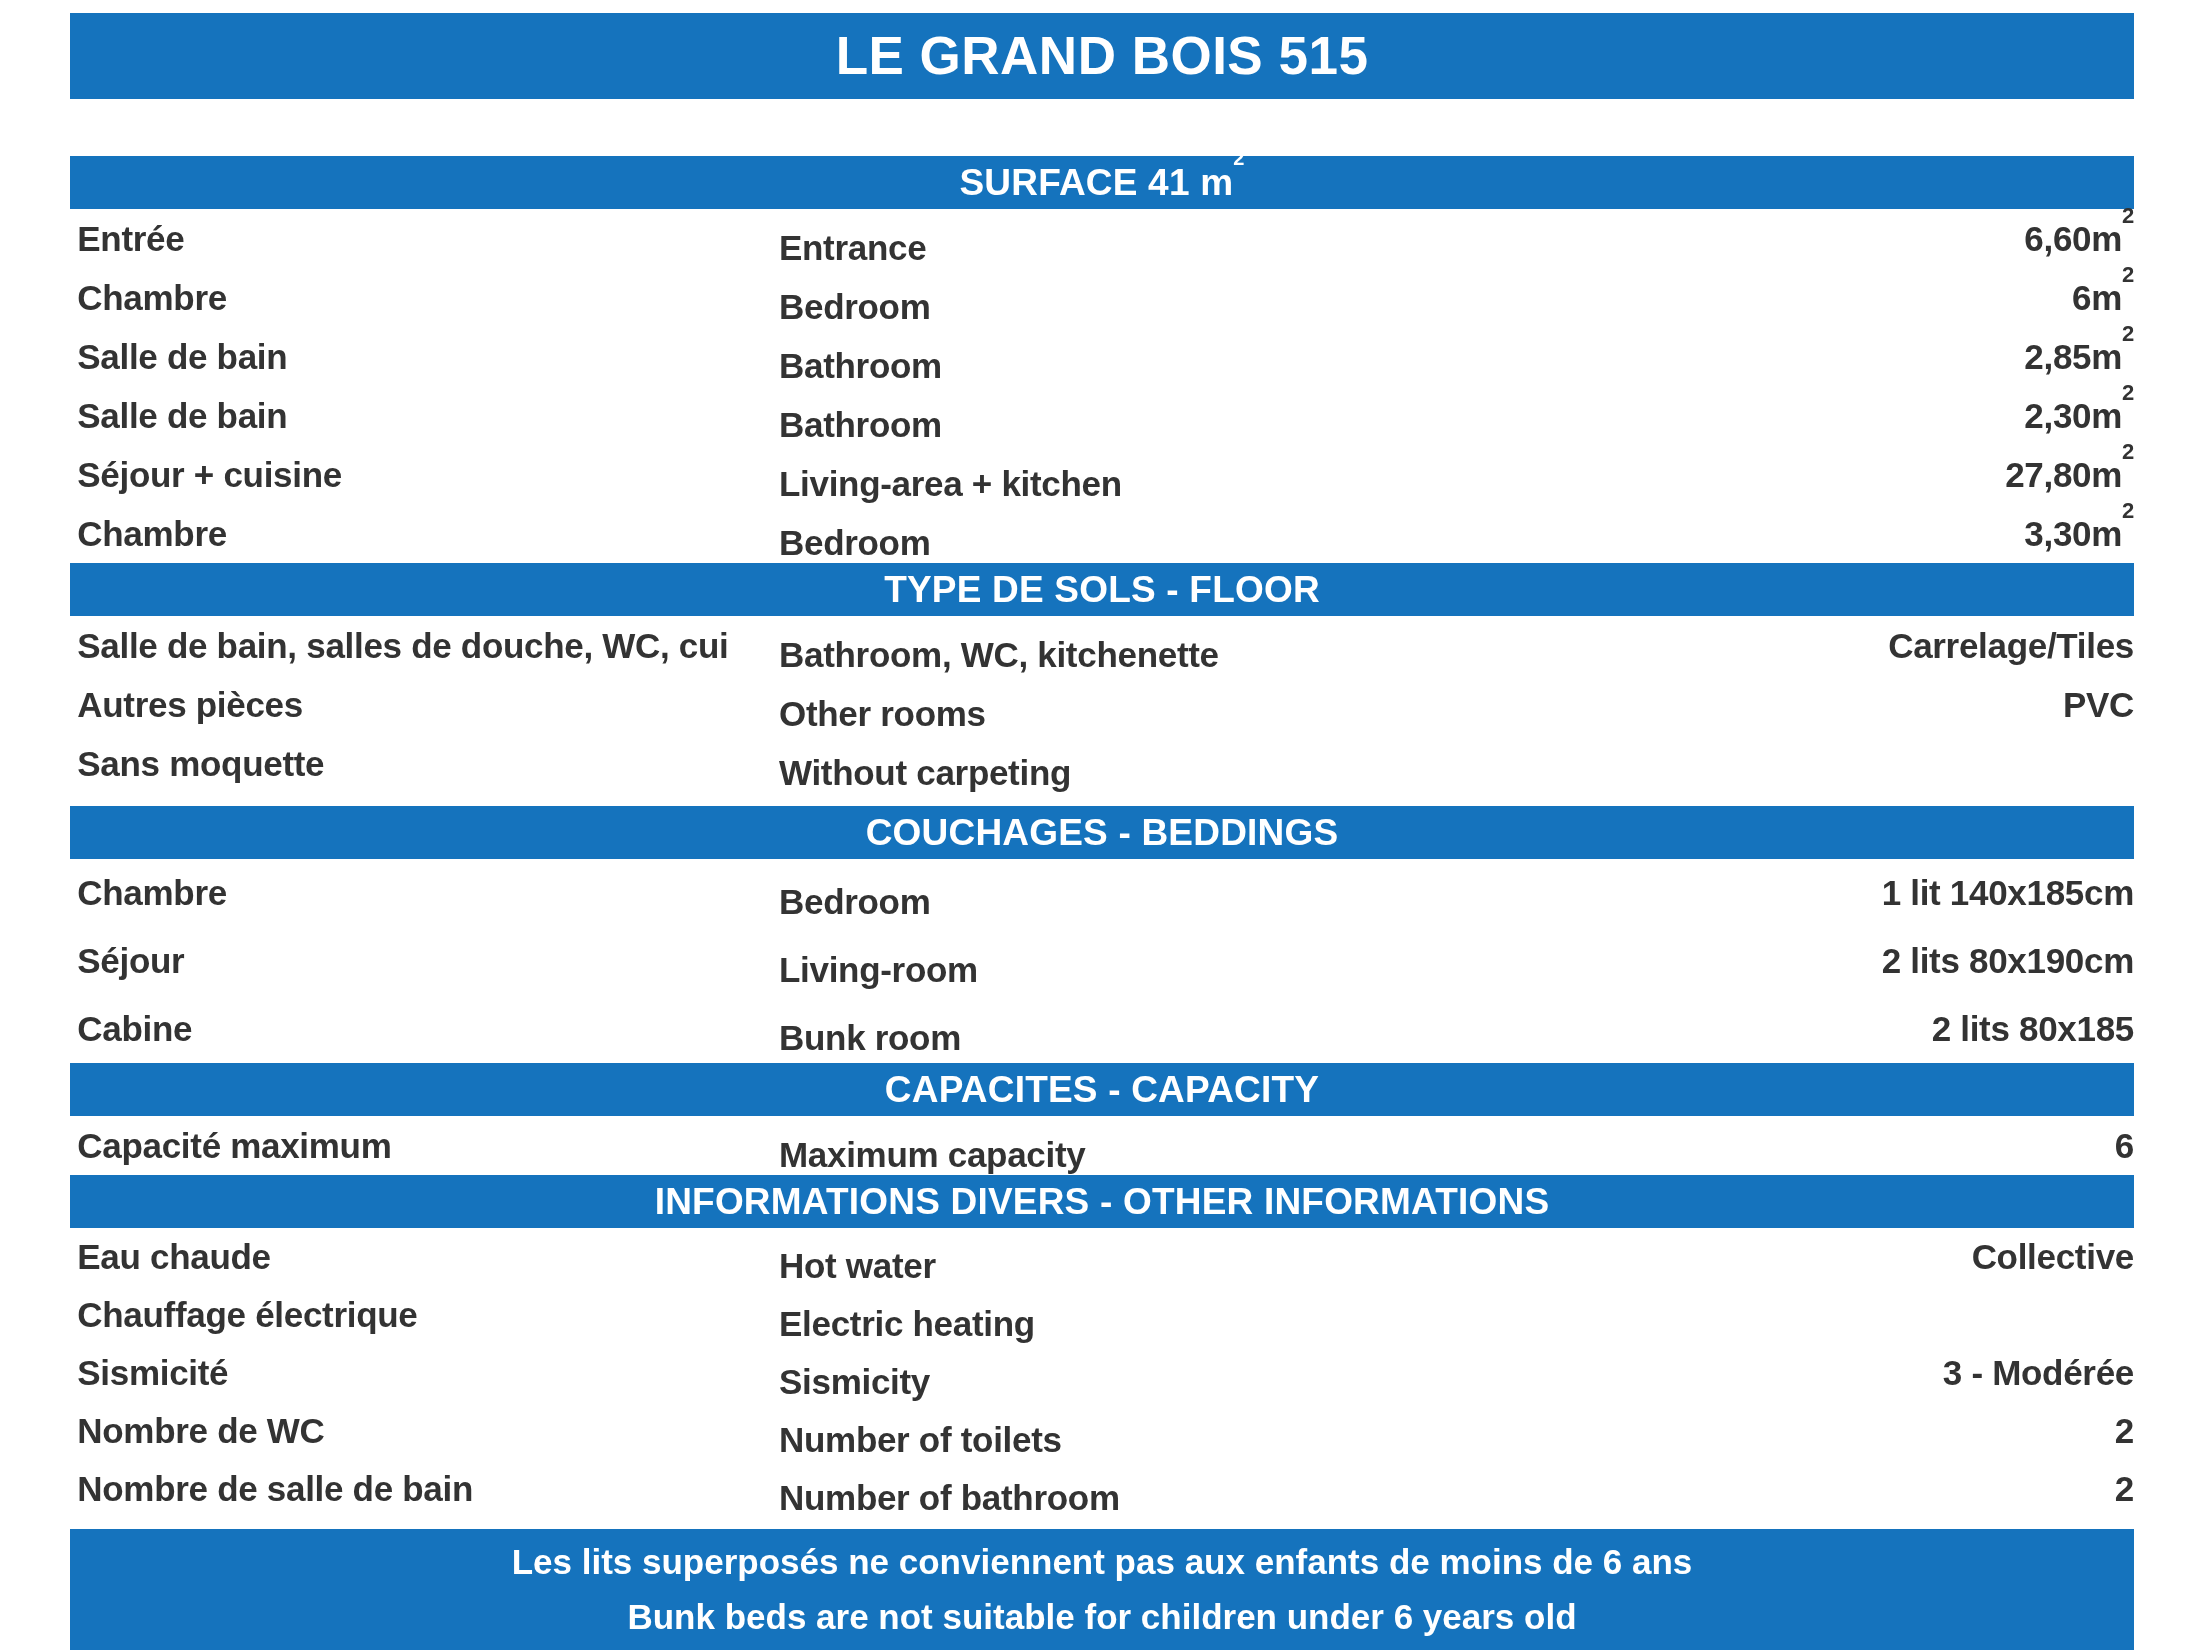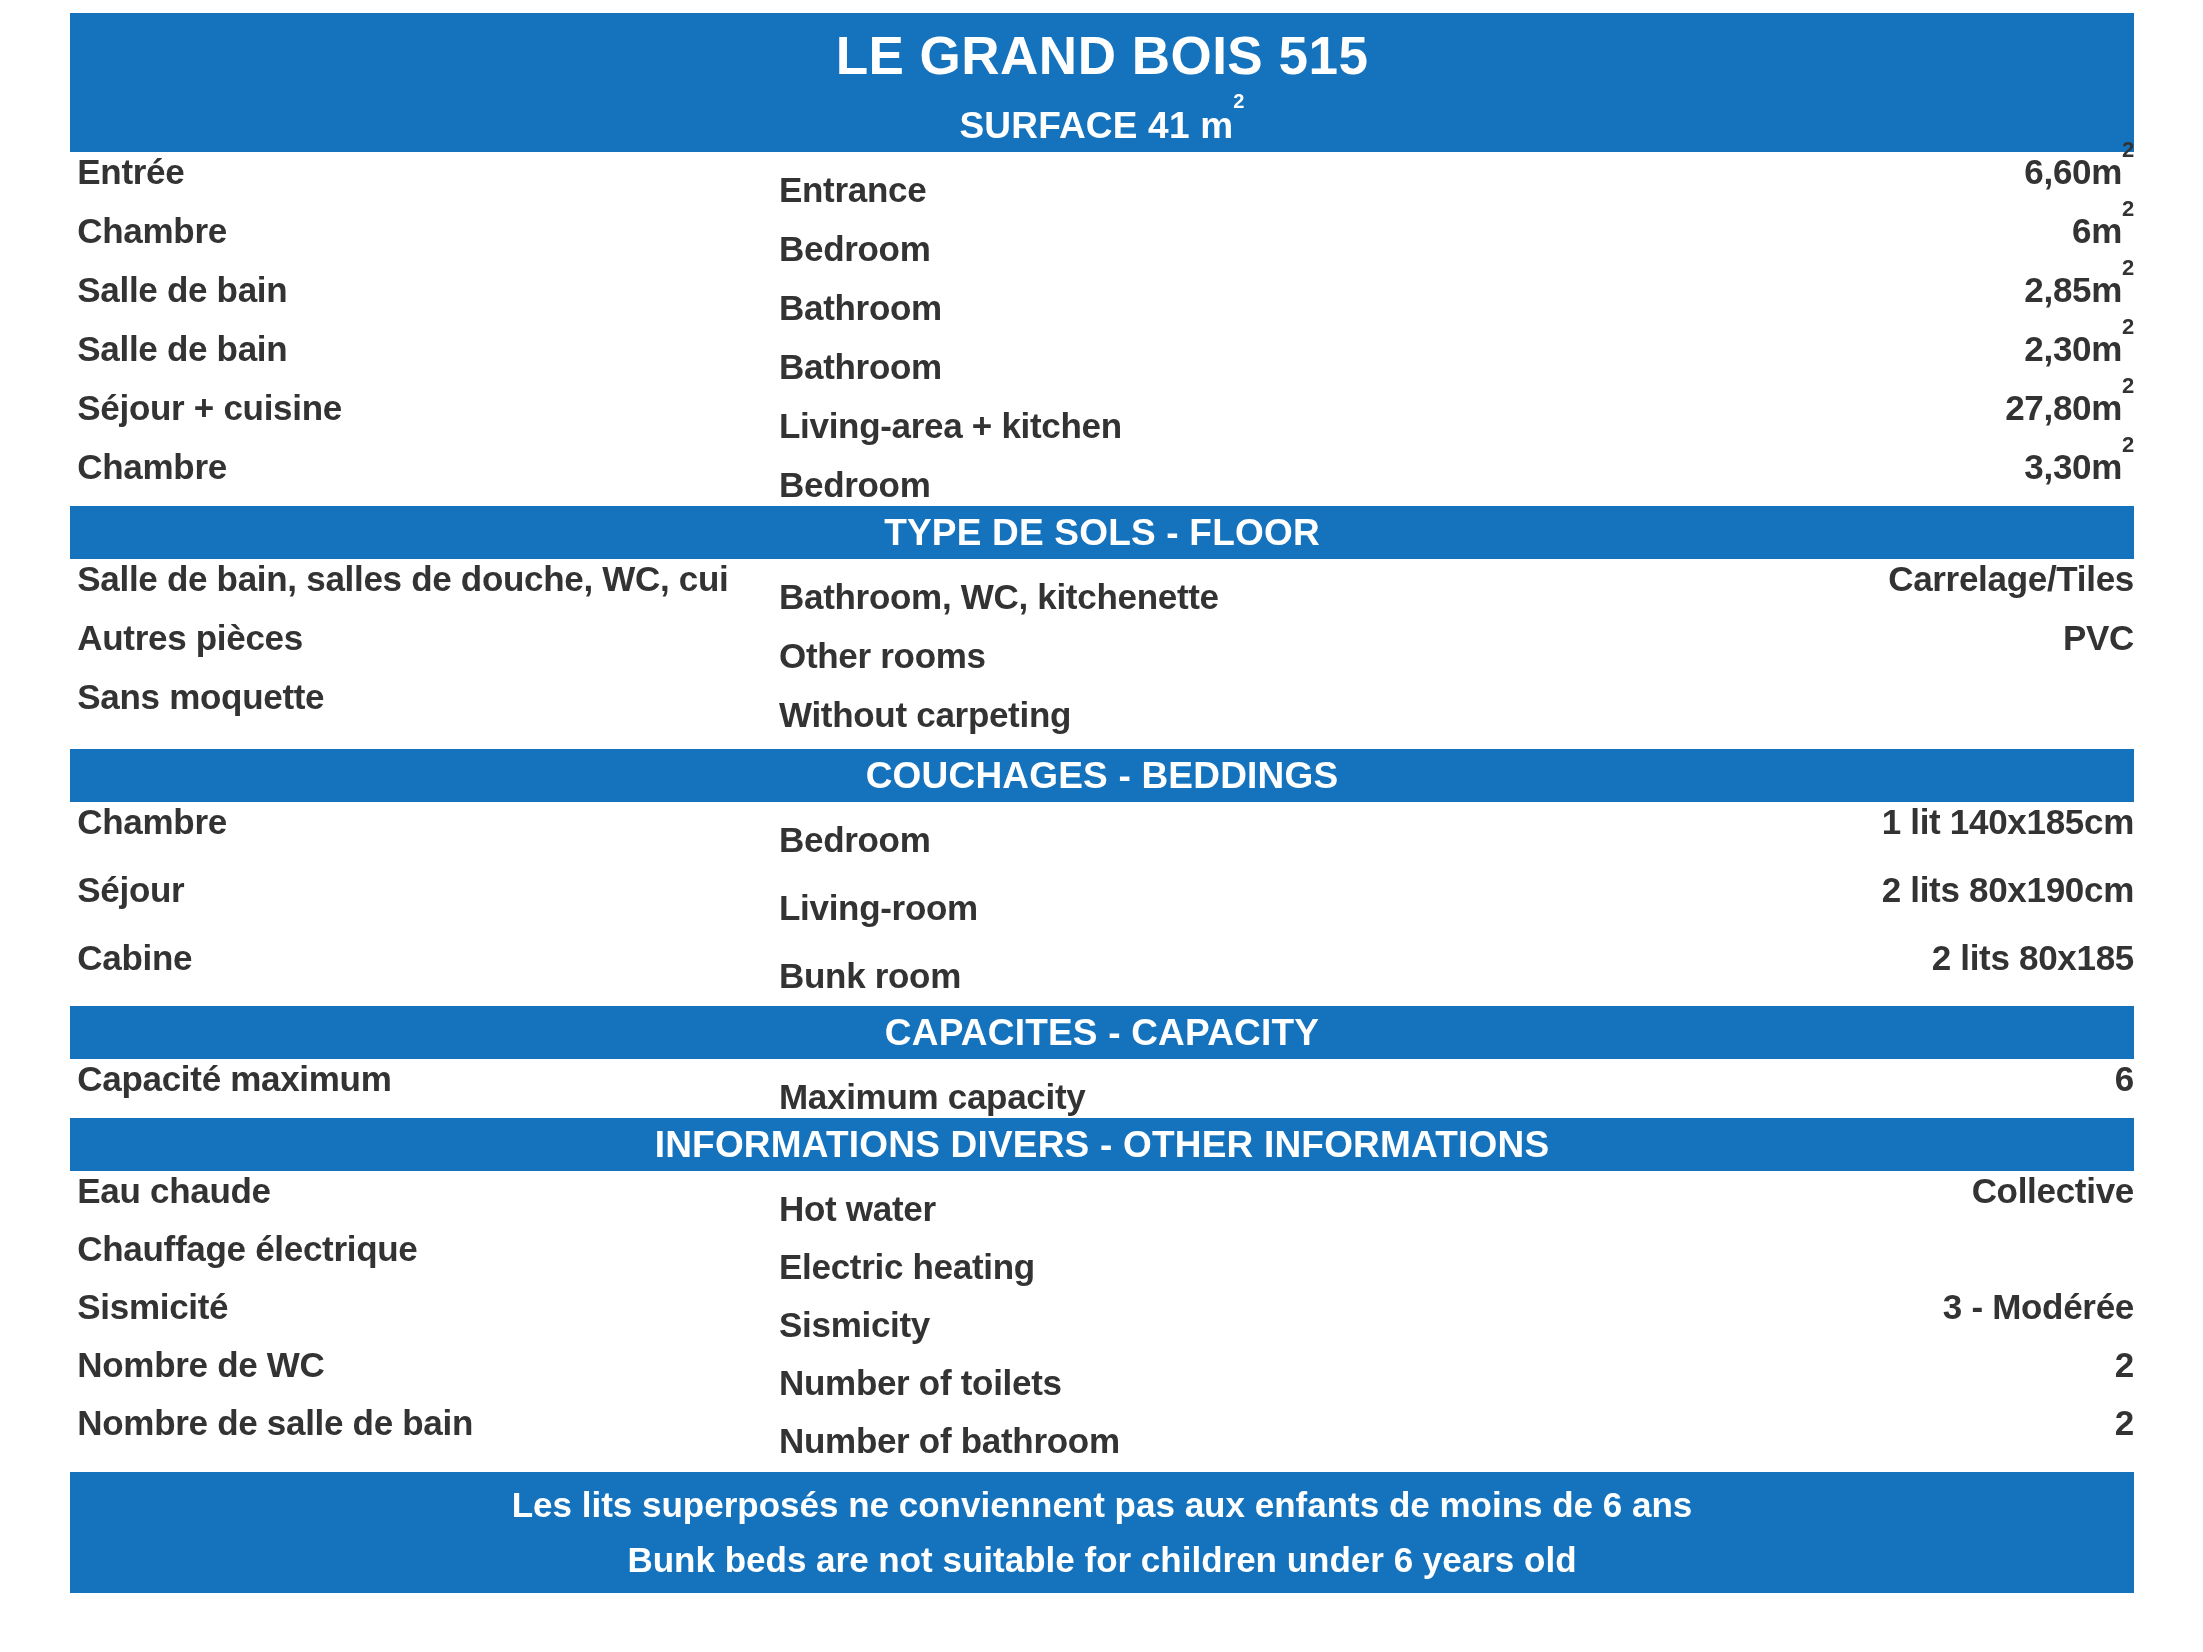--- a/index.html
+++ b/index.html
@@ -26,26 +26,26 @@
     line-height: 86px;
     font-size: 53px;
     letter-spacing: 0.5px;
   }
   .section-header {
     height: 53px;
     line-height: 53px;
     font-size: 37px;
     letter-spacing: 0.2px;
   }
-  .gap-top { }
+  .gap-top { margin-top: 57px; }
   .gap-small { margin-top: 13px; }
   .rows { margin-left: 70px; margin-right: 70px; }
   .row {
     display: flex;
-    align-items: flex-start;
+    align-items: center;
     height: 59px;
     font-size: 35px;
     letter-spacing: -0.3px;
   }
   .rows-tall .row { height: 68px; }
   .rows-info .row { height: 58px; }
   .c1 {
     width: 709px;
     flex-shrink: 0;
     overflow: hidden;

